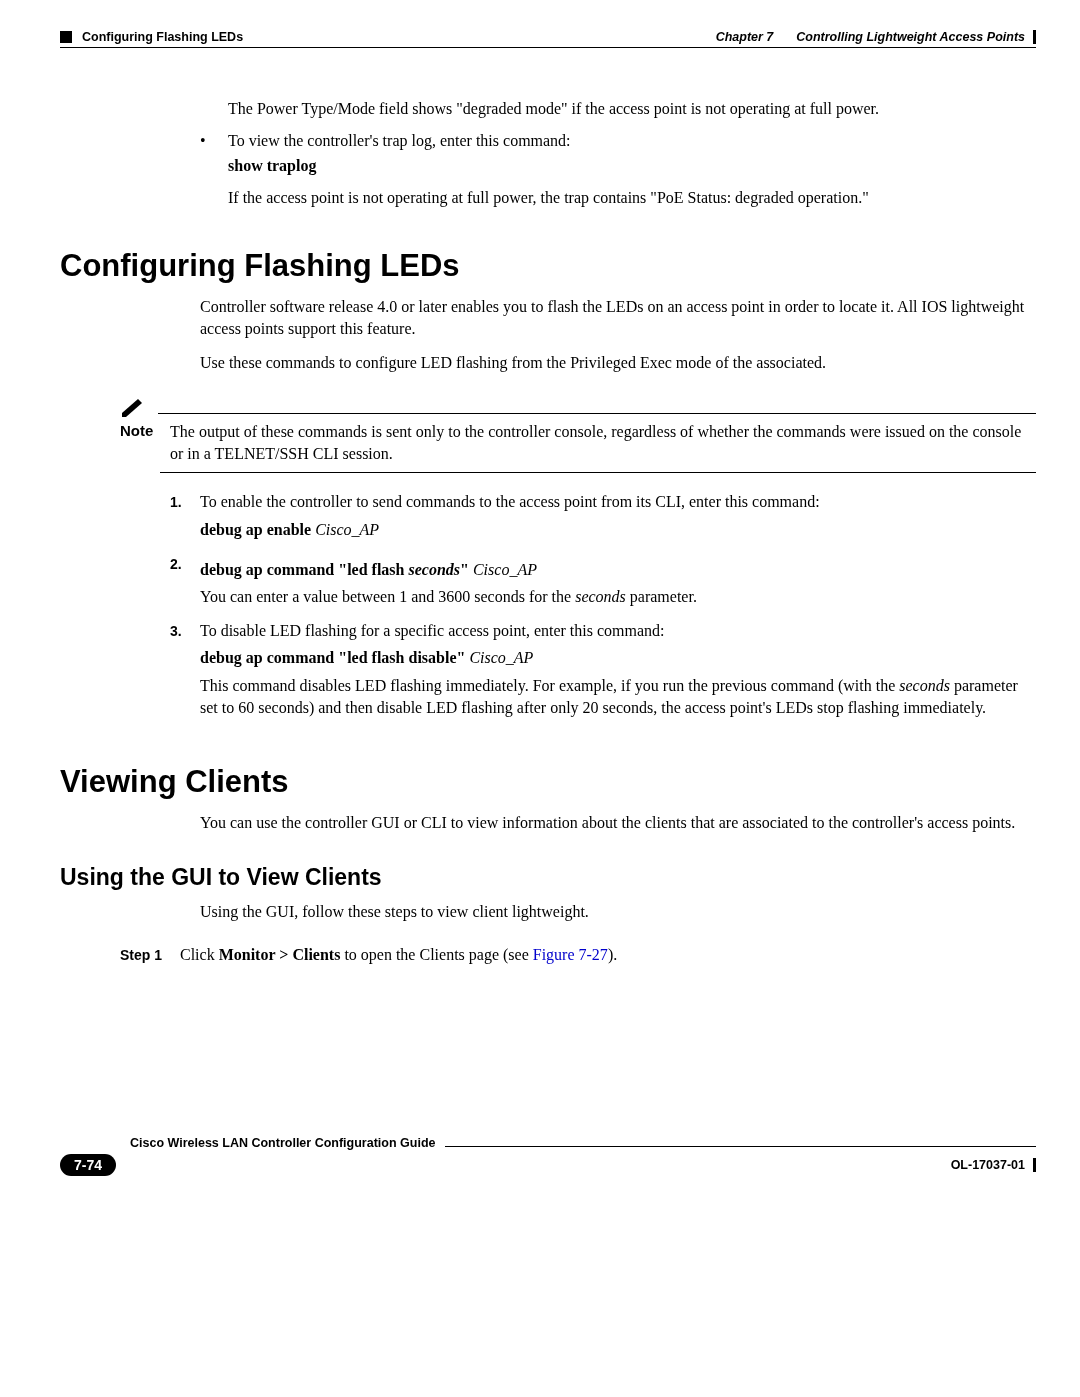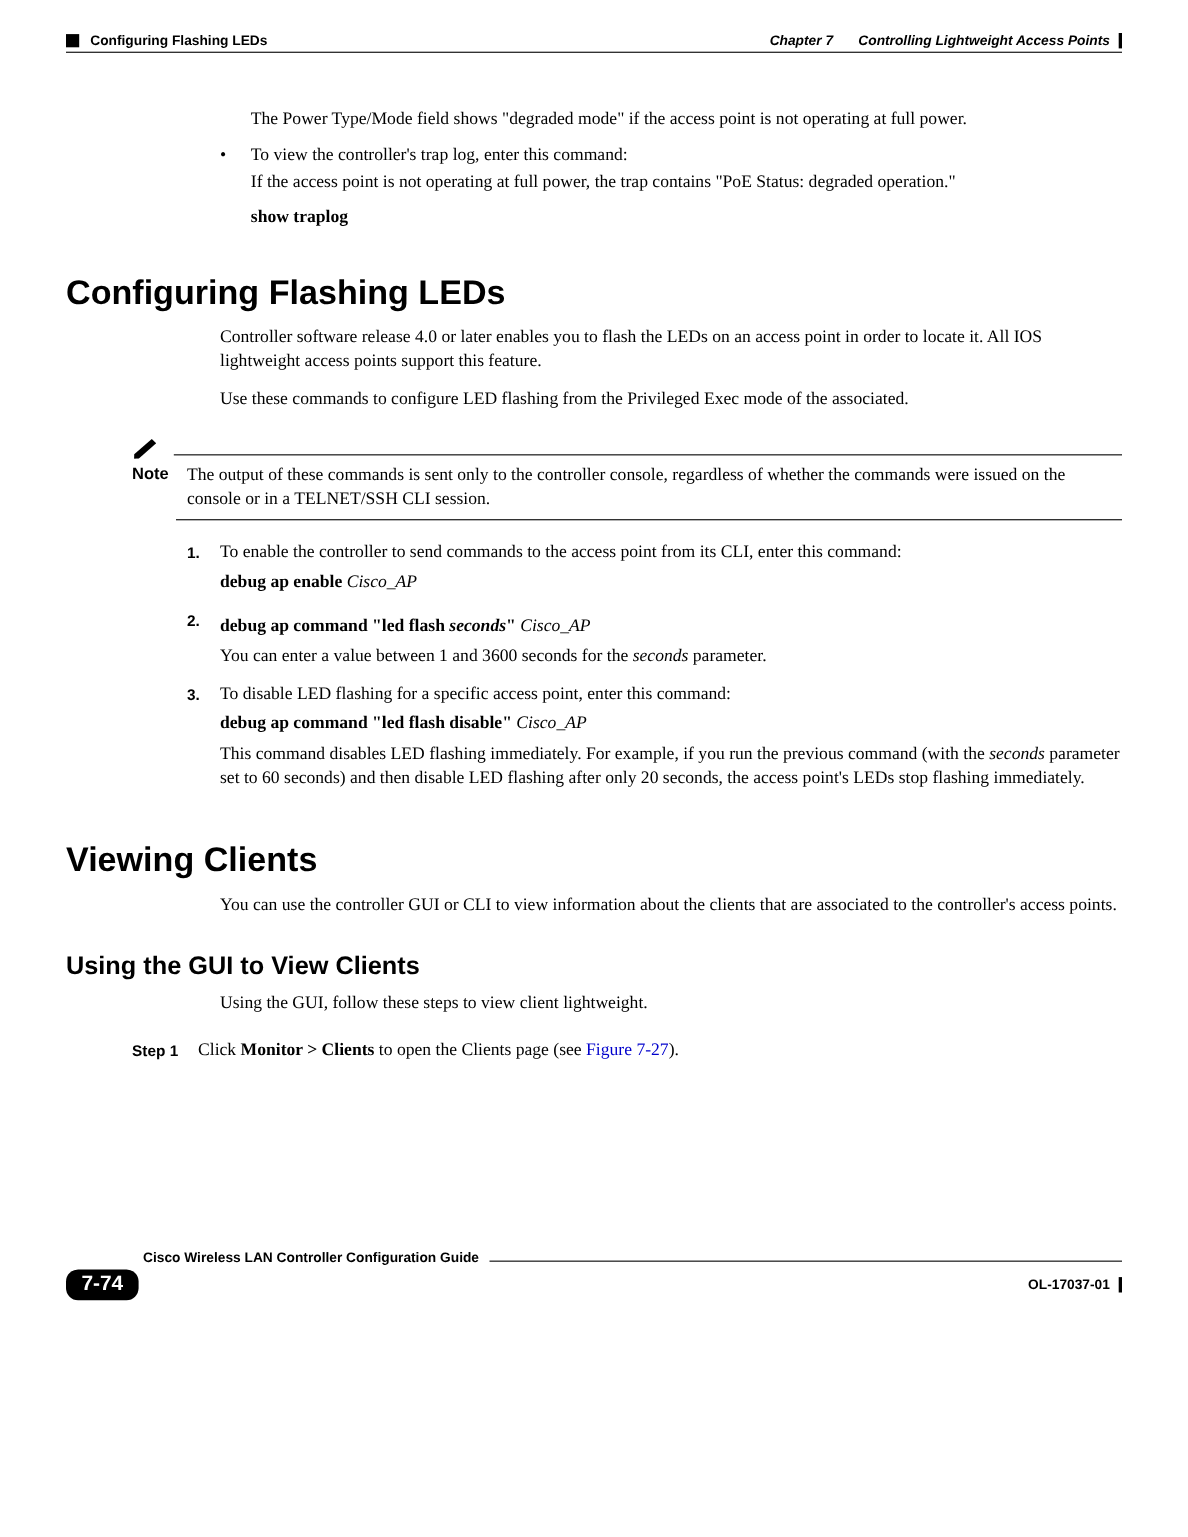--- a/index.html
+++ b/index.html
@@ -4,21 +4,21 @@
 <style>
   body {
     margin: 0;
     padding: 0;
     background: #fff;
     font-family: "Times New Roman", Times, serif;
     color: #000;
     width: 1080px;
   }
   .page {
-    padding: 30px 60px 20px 60px;
+    padding: 30px 44px 20px 60px;
     box-sizing: border-box;
   }
   .top-header {
     display: flex;
     justify-content: space-between;
     align-items: flex-start;
     font-family: Arial, Helvetica, sans-serif;
     font-weight: bold;
     font-size: 12.5px;
     margin-bottom: 3px;
@@ -209,21 +209,21 @@
     display:flex;
     justify-content:space-between;
     align-items:center;
     margin-top:4px;
   }
   .page-num-box {
     background:#000;
     color:#fff;
     font-family: Arial, Helvetica, sans-serif;
     font-weight:bold;
-    font-size:19px;
+    font-size:14px;
     padding:3px 14px;
     border-radius:11px;
   }
   .doc-id {
     font-family: Arial, Helvetica, sans-serif;
     font-weight:bold;
     font-size:12.5px;
     display:flex;
     align-items:center;
     gap:8px;
@@ -249,22 +249,22 @@
   <div class="top-rule"></div>
 
   <div class="content">
 
     <div class="content-inner">
       <div class="cmd-indent para">The Power Type/Mode field shows "degraded mode" if the access point is not operating at full power.</div>
       <div class="bullet-item">
         <div class="bullet">•</div>
         <div class="bullet-body">To view the controller's trap log, enter this command:</div>
       </div>
+      <div class="cmd-indent cmd-bold">show traplog</div>
       <div class="cmd-indent para">If the access point is not operating at full power, the trap contains "PoE Status: degraded operation."</div>
-      <div class="cmd-indent cmd-bold">show traplog</div>
     </div>
 
   </div>
 
   <div class="h1">Configuring Flashing LEDs</div>
 
   <div class="content">
     <div class="content-inner">
       <div class="para">Controller software release 4.0 or later enables you to flash the LEDs on an access point in order to locate it. All IOS lightweight access points support this feature.</div>
       <div class="para">Use these commands to configure LED flashing from the Privileged Exec mode of the associated.</div>

